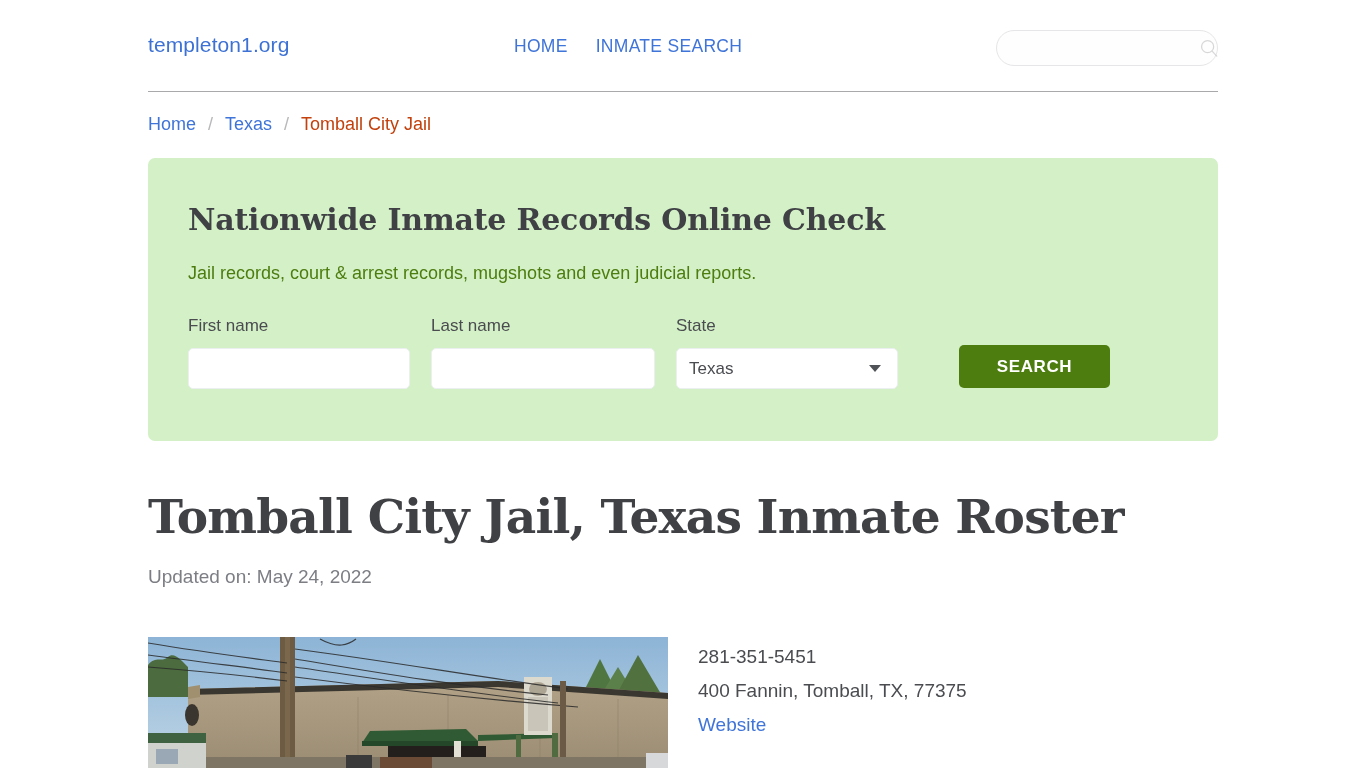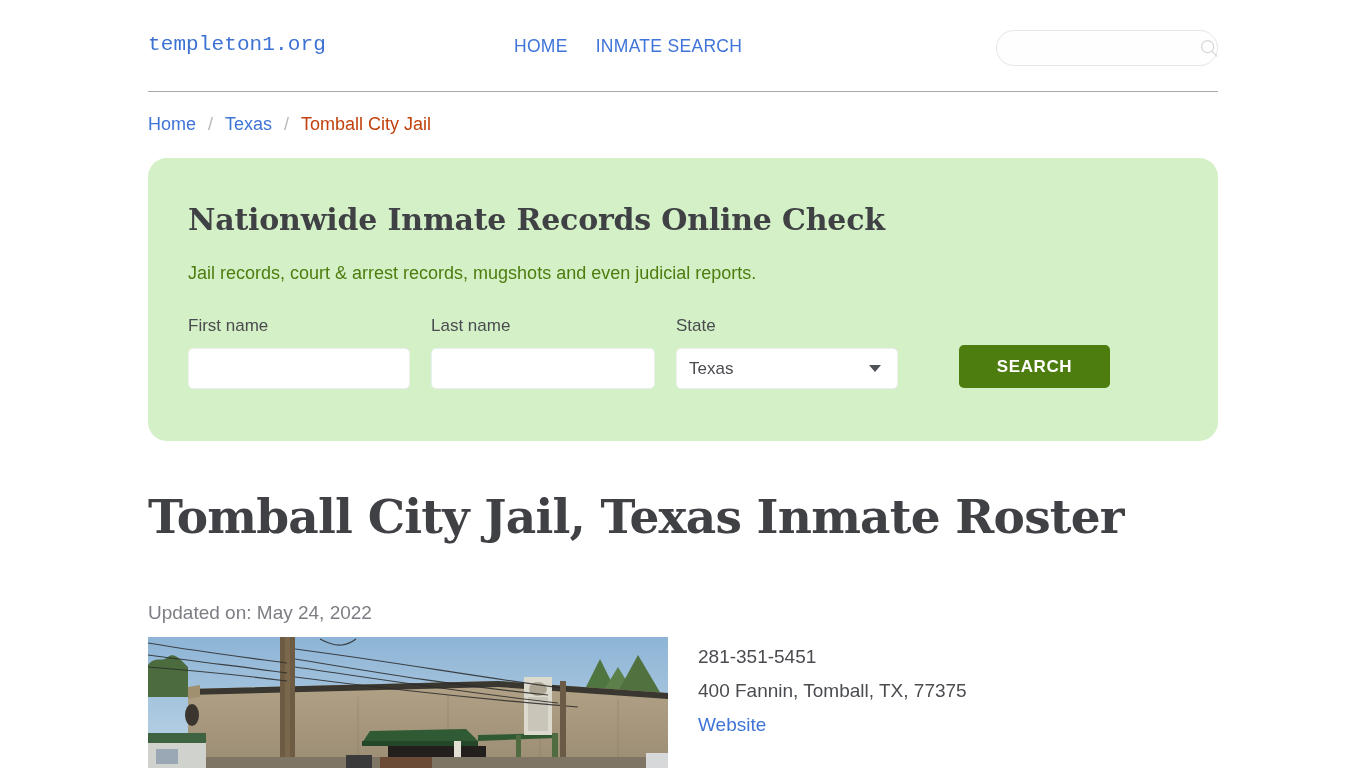--- a/index.html
+++ b/index.html
@@ -33,21 +33,20 @@
   }
 
   .brand {
     position: absolute;
     left: 0;
     top: 33px;
     font-size: 21px;
     color: #3d72d4;
     text-decoration: none;
     letter-spacing: 0.1px;
-    font-family: Liberation Mono, monospace;
   }
 
   .nav {
     position: absolute;
     left: 366px;
     top: 36px;
     display: flex;
     gap: 28px;
     align-items: center;
   }
@@ -99,21 +98,21 @@
   .breadcrumb .current { color: #c2410c; }
 
   
   .promo {
     position: absolute;
     left: 148px;
     top: 158px;
     width: 1070px;
     height: 283px;
     background: #d3f0c6;
-    border-radius: 19px;
+    border-radius: 7px;
   }
   .promo h2 {
     margin: 0;
     position: absolute;
     left: 40px;
     top: 44px;
     font-family: "DejaVu Serif", "Liberation Serif", serif;
     font-size: 30px;
     font-weight: 700;
     color: #3f4145;
@@ -199,21 +198,20 @@
     color: #3f4145;
     letter-spacing: -0.8px;
     white-space: nowrap;
   }
   .updated {
     position: absolute;
     left: 148px;
     top: 566px;
     font-size: 19px;
     color: #7c7e84;
-    margin-top: 36px;
   }
 
   
   .photo {
     position: absolute;
     left: 148px;
     top: 637px;
     width: 520px;
     height: 131px;
     overflow: hidden;

